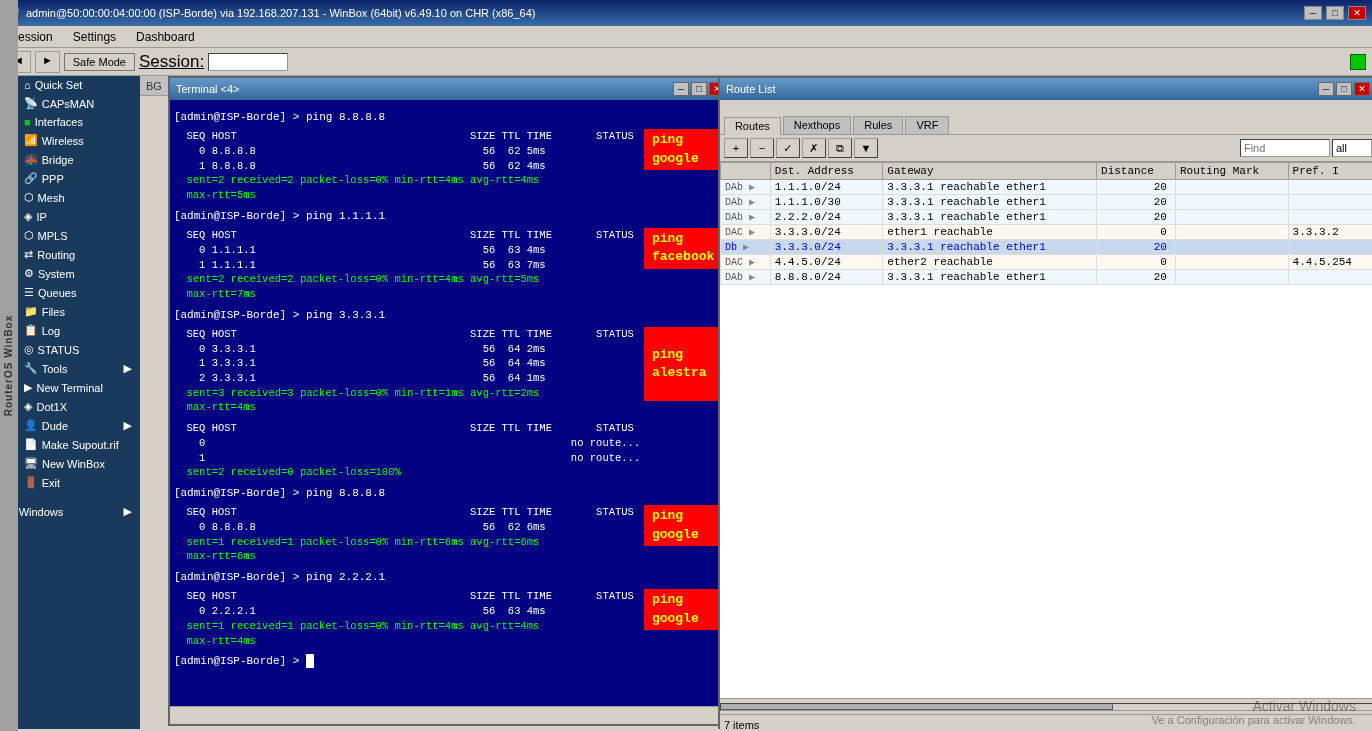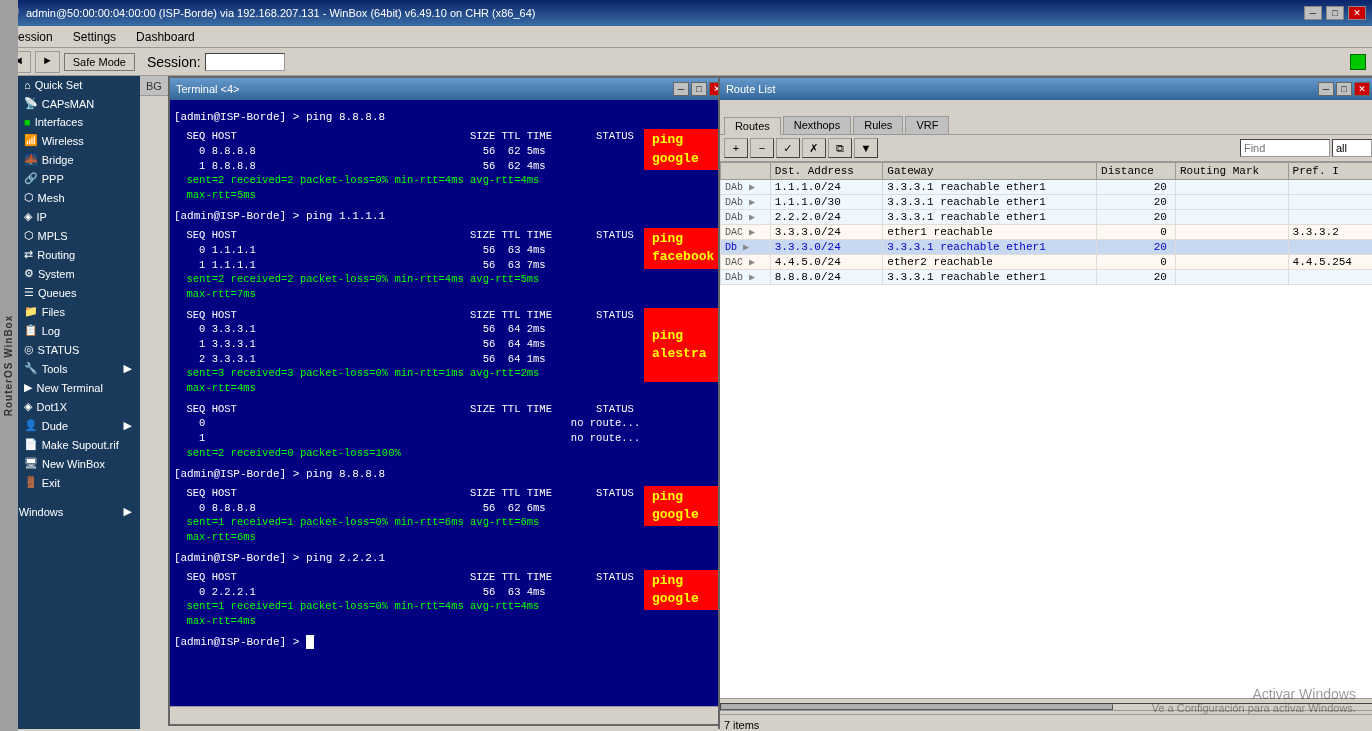--- a/index.html
+++ b/index.html
@@ -56,21 +56,21 @@
       cursor: pointer;
       height: 22px;
     }
     .safe-mode-btn {
       background: #d4d0c8;
       border: 1px solid #777;
       padding: 2px 8px;
       font-size: 11px;
       cursor: pointer;
     }
-    .session-label { font-size: 14px; margin-left: 8px; }
+    .session-label { font-size: 17px; margin-left: 0; text-decoration: underline; }
     .session-input {
       border: 1px inset #999;
       background: white;
       width: 80px;
       height: 18px;
       font-size: 11px;
       padding: 1px 3px;
     }
     .green-indicator {
       width: 16px; height: 16px;
@@ -315,21 +315,21 @@
       height: 16px;
       background: #d4d0c8;
       border-top: 1px solid #999;
       display: flex;
       align-items: center;
     }
     
     
     .activate-overlay {
       position: absolute;
-      bottom: 20px;
+      bottom: 8px;
       right: 20px;
       text-align: right;
       color: rgba(0,0,0,0.4);
       font-size: 13px;
       pointer-events: none;
     }
     
     .cursor-blink {
       display: inline-block;
       width: 8px;
@@ -510,20 +510,21 @@
                 <div class="ping-data">    0 1.1.1.1                                    56  63 4ms</div>
                 <div class="ping-data">    1 1.1.1.1                                    56  63 7ms</div>
                 <div class="ping-stats">  sent=2 received=2 packet-loss=0% min-rtt=4ms avg-rtt=5ms</div>
                 <div class="ping-stats">  max-rtt=7ms</div>
               </div>
               <div class="ping-label-facebook">ping facebook</div>
             </div>
           </div>
 
           <div class="ping-section">
+            <div class="ping-cmd">[admin@ISP-Borde] &gt; ping 3.3.3.1</div>
             <div style="display:flex; align-items:flex-start; gap:10px; margin: 4px 0;">
               <div>
                 <div class="ping-data">  SEQ HOST                                     SIZE TTL TIME       STATUS</div>
                 <div class="ping-data">    0 3.3.3.1                                    56  64 2ms</div>
                 <div class="ping-data">    1 3.3.3.1                                    56  64 4ms</div>
                 <div class="ping-data">    2 3.3.3.1                                    56  64 1ms</div>
                 <div class="ping-stats">  sent=3 received=3 packet-loss=0% min-rtt=1ms avg-rtt=2ms</div>
                 <div class="ping-stats">  max-rtt=4ms</div>
               </div>
               <div class="ping-label-alestra">ping alestra</div>

